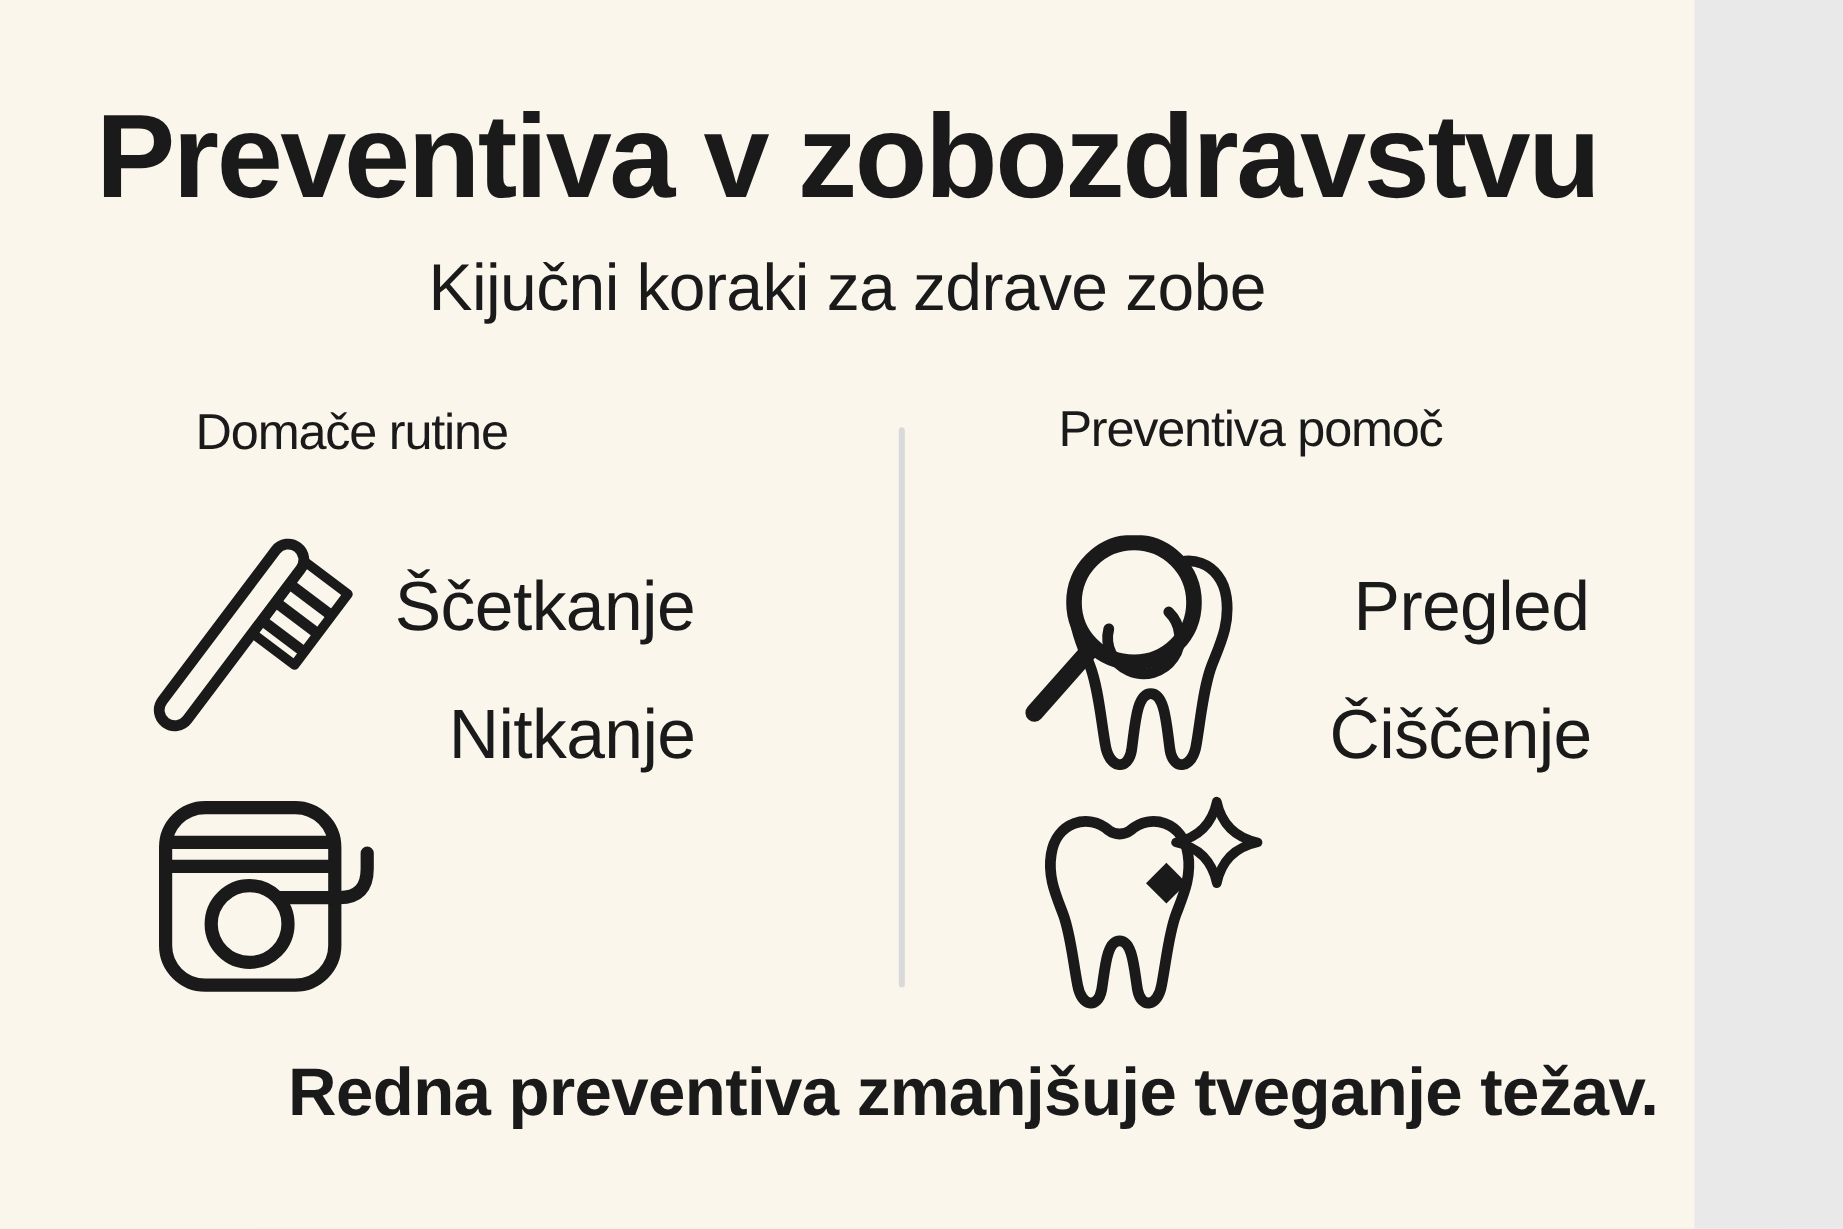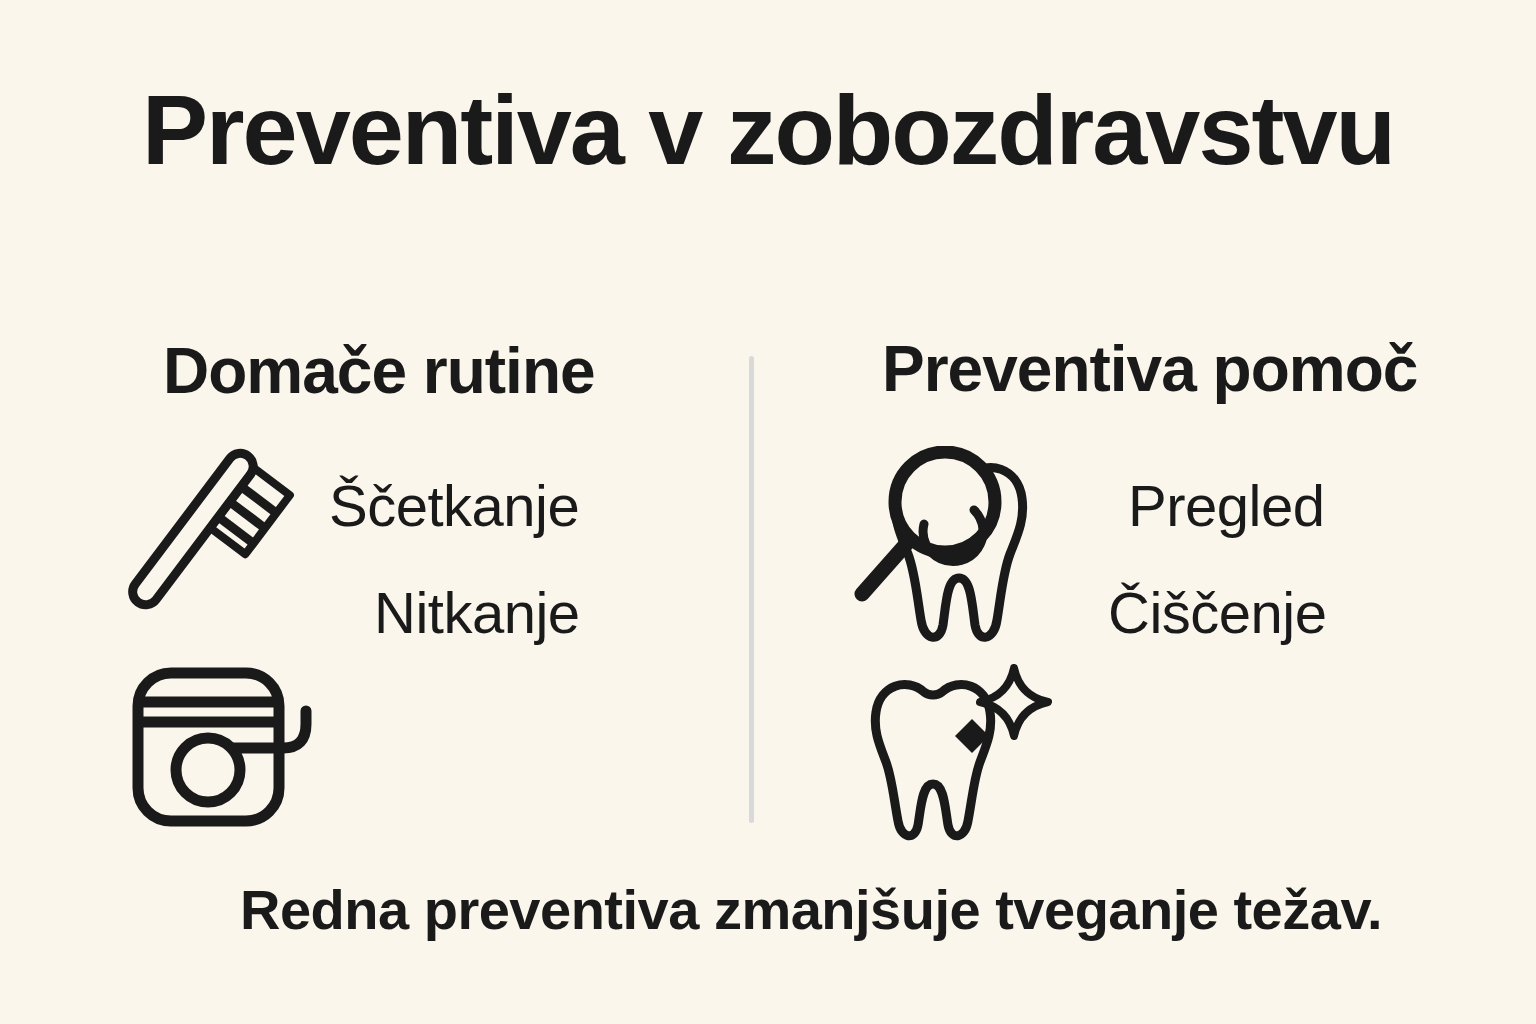--- a/index.html
+++ b/index.html
@@ -4,21 +4,21 @@
 <style>
   :root {
     --bg: #FAF6EC;
     --ink: #1A1A1A;
     --divider: #D9D9D9;
   }
   * { margin: 0; padding: 0; box-sizing: border-box; }
   html, body { background: #e9e9e9; }
   .page {
     position: relative;
-    width: 1536px;
+    width: 1412px;
     height: 1024px;
     background: var(--bg);
     color: var(--ink);
     font-family: "Liberation Sans", "DejaVu Sans", sans-serif;
     overflow: hidden;
   }
   .abs { position: absolute; line-height: 1; white-space: nowrap; }
 
   .title {
     left: 0; right: 0; top: 80px;
@@ -28,22 +28,22 @@
     letter-spacing: -2px;
   }
   .subtitle {
     left: 0; right: 0; top: 212px;
     text-align: center;
     font-size: 55px;
     font-weight: 400;
     letter-spacing: -0.5px;
   }
   .col-heading {
-    font-size: 64px;
-    font-weight: 700;
+    font-size: 42px;
+    font-weight: 400;
     letter-spacing: -1px;
   }
   .heading-left  { left: 163px; top: 339px; }
   .heading-right { left: 882px; top: 337px; }
 
   .item-label {
     font-size: 58px;
     font-weight: 400;
     letter-spacing: -0.5px;
   }
@@ -77,20 +77,21 @@
   .icon-floss      { left: 131px; top: 664px; width: 186px; height: 166px; }
   .icon-magnifier  { left: 850px; top: 446px; width: 200px; height: 200px; }
   .icon-sparkle    { left: 866px; top: 658px; width: 190px; height: 186px; }
 </style>
 </head>
 <body>
 
 <div class="page">
 
   <div class="abs title">Preventiva v zobozdravstvu</div>
+  <div class="abs subtitle">Kijučni koraki za zdrave zobe</div>
 
   <div class="abs col-heading heading-left">Domače rutine</div>
   <div class="abs col-heading heading-right">Preventiva pomoč</div>
 
   <div class="abs divider"></div>
 
   <div class="icon icon-toothbrush">
     <svg viewBox="0 0 182 174" xmlns="http://www.w3.org/2000/svg">
       <g transform="translate(128,12) rotate(37)" stroke-linejoin="round">
         <rect class="stroke" x="-13" y="0" width="26" height="183" rx="13" stroke-width="9"></rect>

